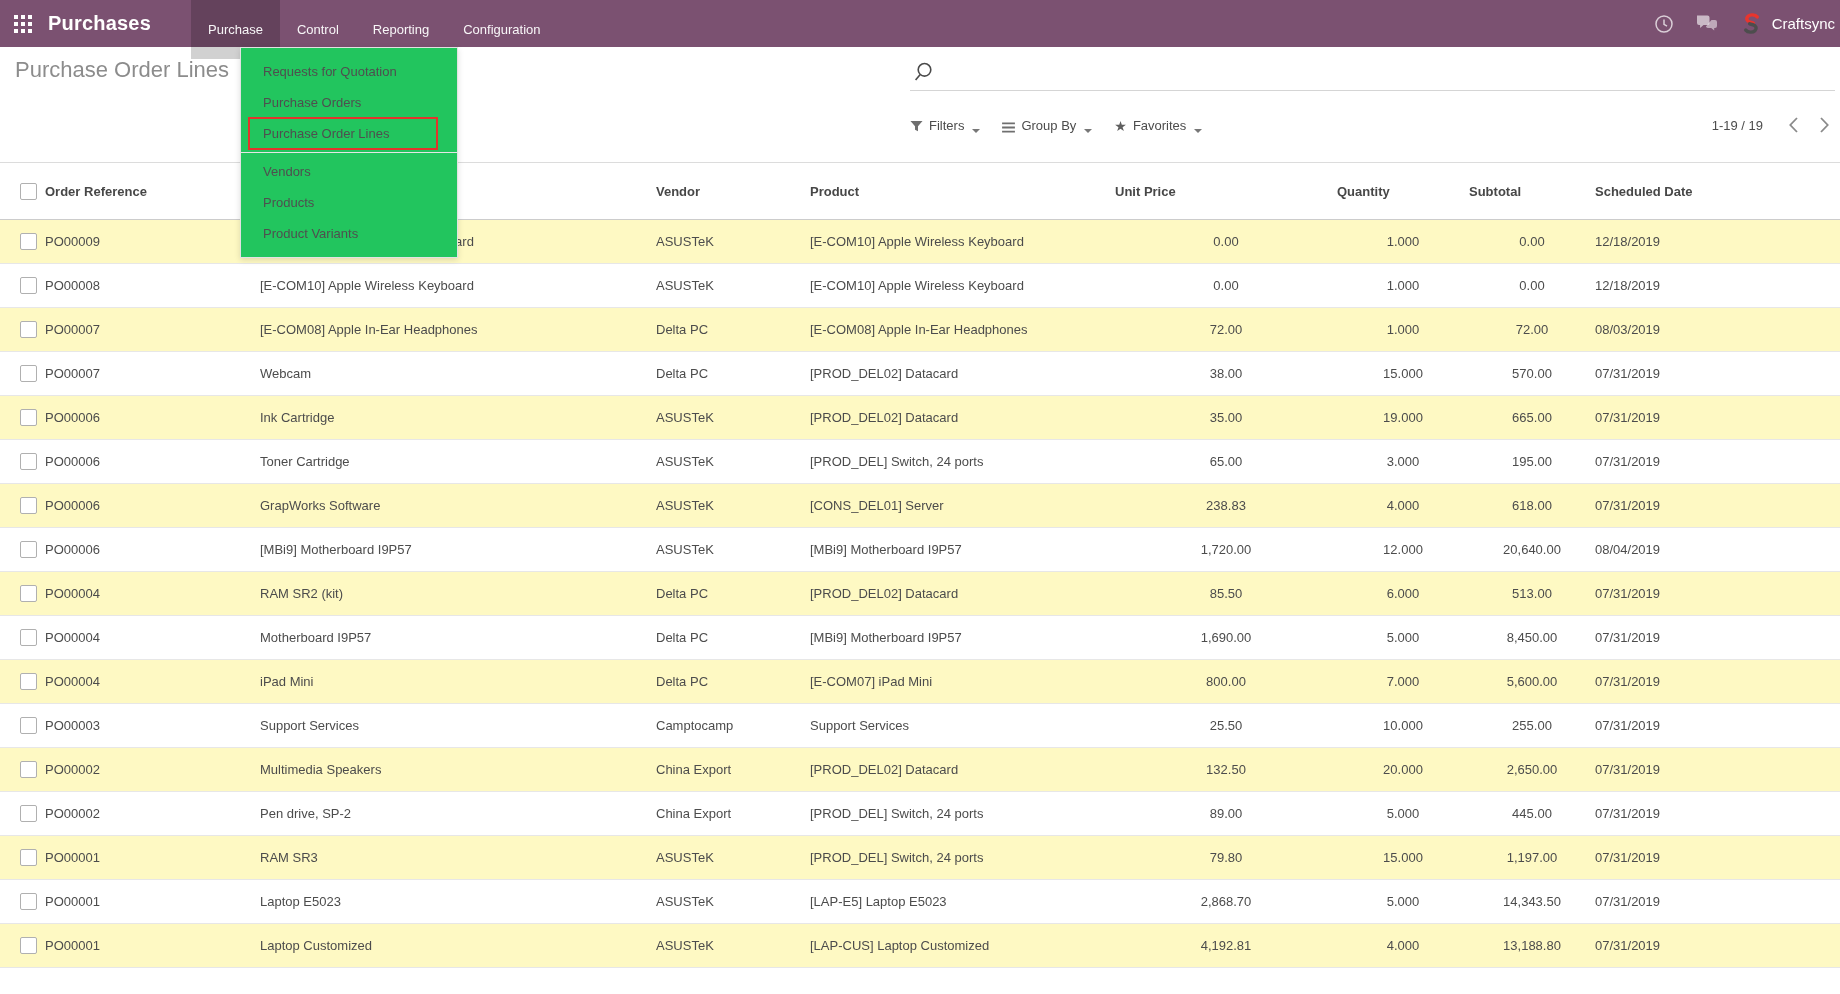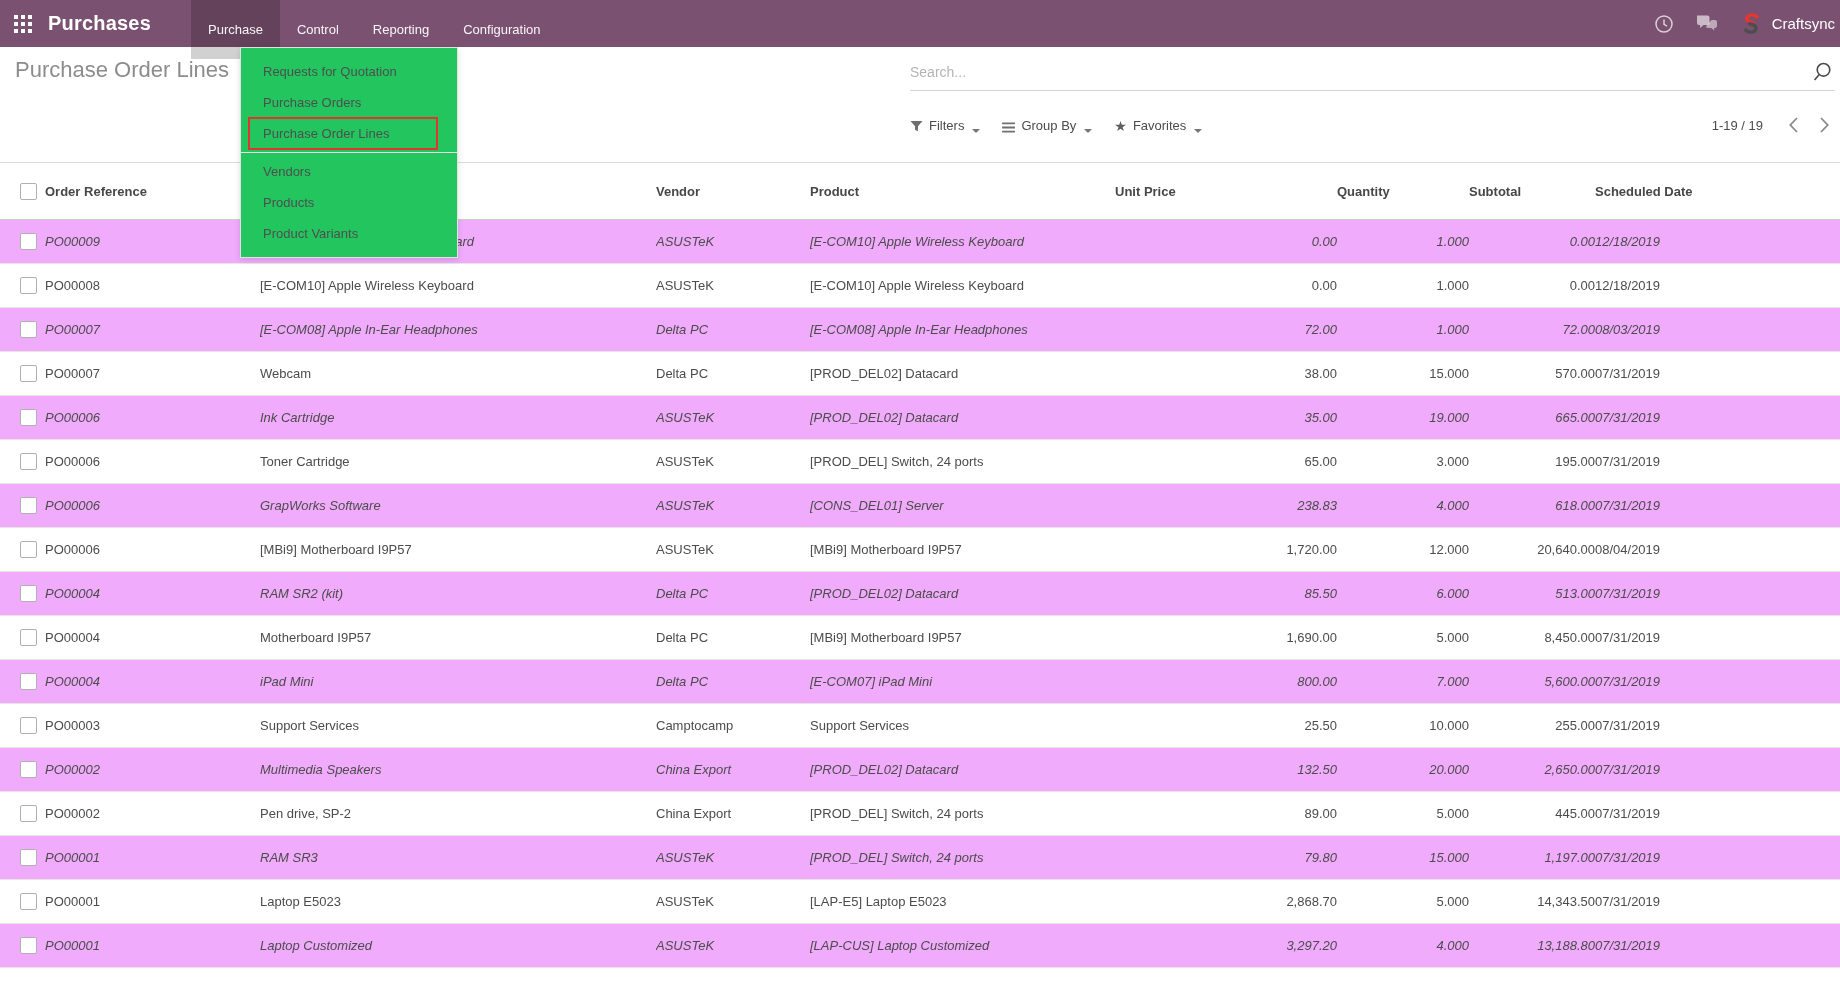--- a/index.html
+++ b/index.html
@@ -30,22 +30,22 @@
   .star{color:#5f5f5f;font-size:14px;line-height:1;}
   .pager{margin-left:auto;display:flex;align-items:center;gap:10px;}
   .pager-range{font-size:13px;color:#4c4c4c;cursor:pointer;margin-right:10px;}
   .pager-btn{background:none;border:none;cursor:pointer;padding:4px 6px;display:flex;align-items:center;}
 
   
   table.list{position:absolute;top:162px;left:0;width:1840px;border-collapse:collapse;table-layout:fixed;font-size:13px;color:#4c4c4c;}
   table.list thead th{height:56px;background:#fff;border-top:1px solid #dcdcdc;border-bottom:1px solid #cccccc;font-weight:bold;color:#474747;text-align:left;padding:0;vertical-align:middle;cursor:pointer;}
   table.list tbody td{height:43px;border-bottom:1px solid #e7e7e7;padding:0;vertical-align:middle;white-space:nowrap;overflow:hidden;}
   table.list tbody tr{background:#fff;cursor:pointer;}
-  table.list tbody tr.alt{background:#f0abfc;font-style:italic;}
-  th.c-num,td.c-num{text-align:right;}
+  table.list tbody tr.alt{background:#fef9c3;}
+  th.c-num,td.c-num{text-align:center;}
   th.c-date,td.c-date{padding-left:9px;}
   .cb{display:inline-block;width:15px;height:15px;border:1px solid #b0b0b0;border-radius:2px;background:#fff;margin-left:20px;vertical-align:middle;cursor:pointer;}
 
   
   .dropdown{position:absolute;left:240px;top:47px;width:216px;background:#22c55e;border:1px solid #e2e2e2;box-shadow:0 2px 6px rgba(0,0,0,.13);padding:8px 0;margin:0;list-style:none;z-index:30;}
   .dropdown li{position:relative;height:31px;line-height:31px;padding-left:22px;font-size:13px;color:#4f4f4f;cursor:pointer;white-space:nowrap;}
   .dropdown .sep{height:1px;background:#e6e6e6;margin:3px 0;padding:0;}
   .red-box{position:absolute;left:7px;right:19px;top:-1px;bottom:-1px;border:2px solid #e3342c;pointer-events:none;}
 </style>
 </head>
@@ -95,21 +95,20 @@
           <path d="M6 18.8c2.2 2.6 7.2 3 9.6.7 2.4-2.3 1.3-5.2-2.1-6.2l-3.4-1" fill="none" stroke="#4d4d4d" stroke-width="3.6" stroke-linecap="round"></path>
         </svg>
         <span class="user-name">Craftsync</span>
       </div>
     </div>
   </div>
 
   <div class="page-title">Purchase Order Lines</div>
 
   <div class="search-box">
-    <input type="text" placeholder="Search..." style="">
     <button class="search-btn">
       <svg width="22" height="22" viewBox="0 0 22 22" fill="none" stroke="#4a4a4a" stroke-width="1.6">
         <circle cx="12.5" cy="8.8" r="6.3"></circle>
           <path d="M8 13.8 3.6 19"></path>
       </svg>
     </button>
   </div>
 
   <div class="control-row">
     <button class="ctl-btn">
@@ -347,21 +346,21 @@
       <td class="c-num">5.000</td>
       <td class="c-num">14,343.50</td>
       <td class="c-date">07/31/2019</td>
     </tr>
         <tr class="alt">
       <td><span class="cb"></span></td>
       <td>PO00001</td>
       <td>Laptop Customized</td>
       <td>ASUSTeK</td>
       <td>[LAP-CUS] Laptop Customized</td>
-      <td class="c-num">3,297.20</td>
+      <td class="c-num">4,192.81</td>
       <td class="c-num">4.000</td>
       <td class="c-num">13,188.80</td>
       <td class="c-date">07/31/2019</td>
     </tr>
       </tbody>
   </table>
 
   <ul class="dropdown">
     <li>Requests for Quotation</li>
     <li>Purchase Orders</li>

